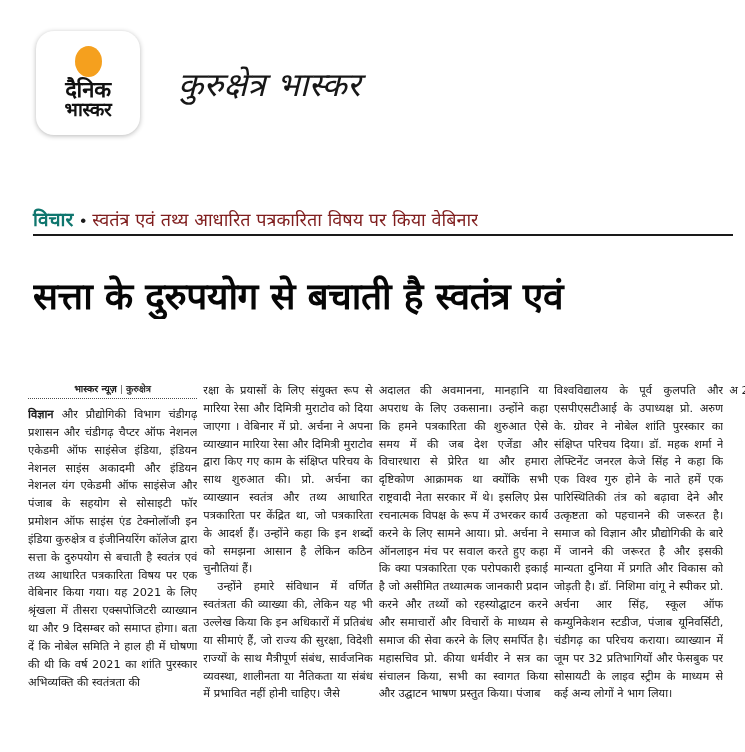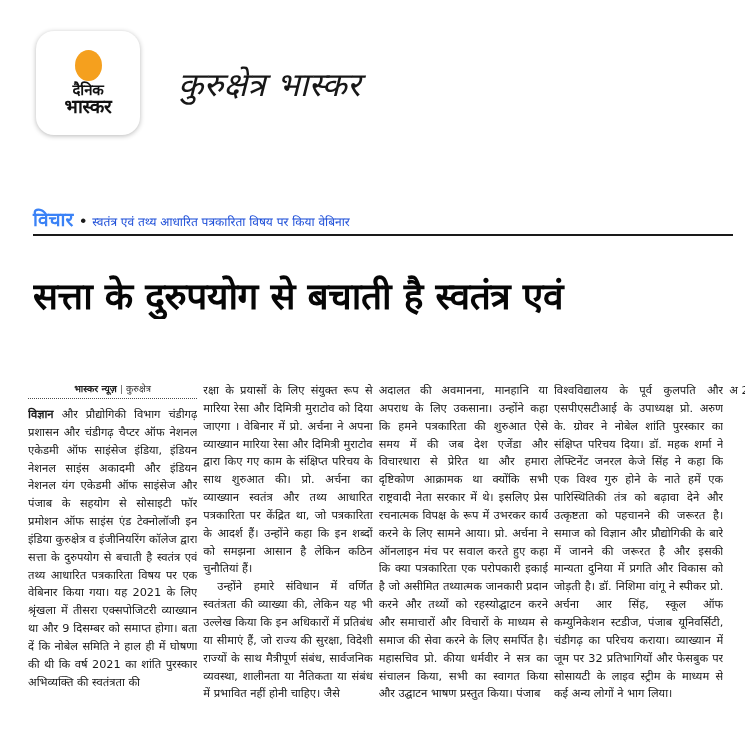--- a/index.html
+++ b/index.html
@@ -45,21 +45,21 @@
     margin-bottom: 2px;
   }
   .logo-word {
     font-family: "Liberation Serif", "DejaVu Serif", serif;
     font-weight: bold;
     color: #111111;
     line-height: 0.98;
     text-align: center;
     letter-spacing: -0.3px;
   }
-  .logo-word-1 { font-size: 15px; }
+  .logo-word-1 { font-size: 22px; }
   .logo-word-2 { font-size: 19px; }
 
   .masthead-text {
     display: flex;
     align-items: baseline;
     margin-left: 38px;
   }
   .edition-name {
     font-family: "DejaVu Sans", "Liberation Sans", sans-serif;
     font-size: 33px;
@@ -82,33 +82,33 @@
     align-items: baseline;
     border-bottom: 2px solid #1a1a1a;
     padding-bottom: 2px;
     width: 700px;
     box-sizing: border-box;
   }
   .kicker-tag {
     font-family: "DejaVu Sans", "Liberation Sans", sans-serif;
     font-weight: bold;
     font-size: 19px;
-    color: #3b82f6;
+    color: #0f766e;
     flex: 0 0 auto;
   }
   .kicker-bullet {
     font-size: 17px;
     color: #1a1a1a;
     margin: 0 6px 0 7px;
     line-height: 1;
   }
   .kicker-text {
     font-family: "DejaVu Sans", "Liberation Sans", sans-serif;
-    font-size: 12px;
-    color: #1d4ed8;
+    font-size: 18px;
+    color: #7f1d1d;
     white-space: nowrap;
     overflow: hidden;
   }
 
   
   .headline {
     margin: 10px 0 0 33px;
     width: 712px;
     font-family: "DejaVu Sans", "Liberation Sans", sans-serif;
     font-weight: bold;
@@ -147,21 +147,21 @@
     font-weight: bold;
     color: #1c1c1c;
     padding-bottom: 3px;
   }
   .byline .sep {
     font-weight: normal;
     color: #555;
     margin: 0 3px;
   }
   .byline .place {
-    font-weight: normal;
+    font-weight: bold;
     color: #333;
   }
   .byline-rule {
     border-top: 1px dotted #4a4a4a;
     margin: 0 0 7px 0;
     height: 0;
   }
   .col-text {
     font-family: "DejaVu Sans", "Liberation Sans", sans-serif;
     font-size: 11.3px;

